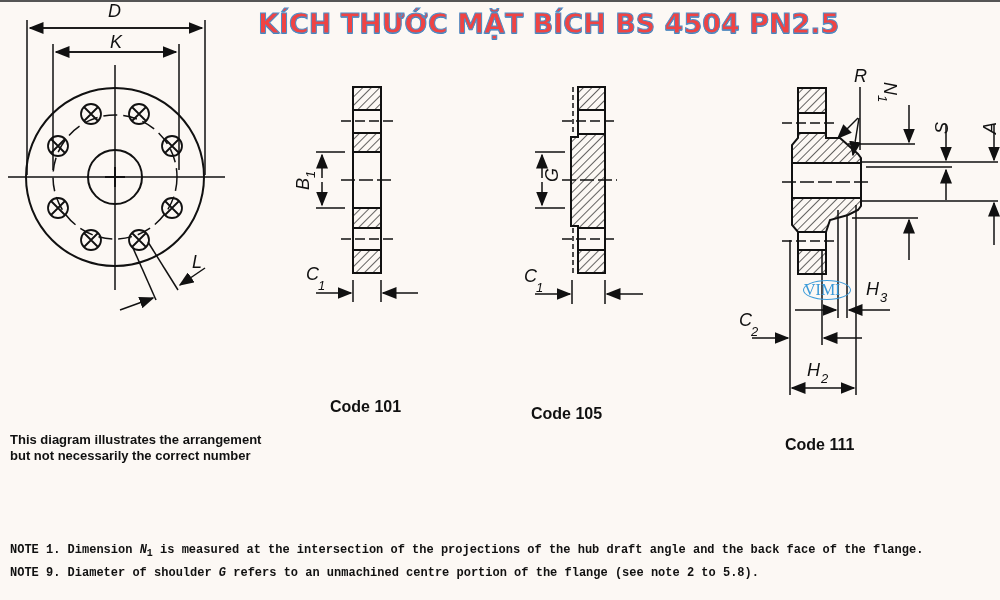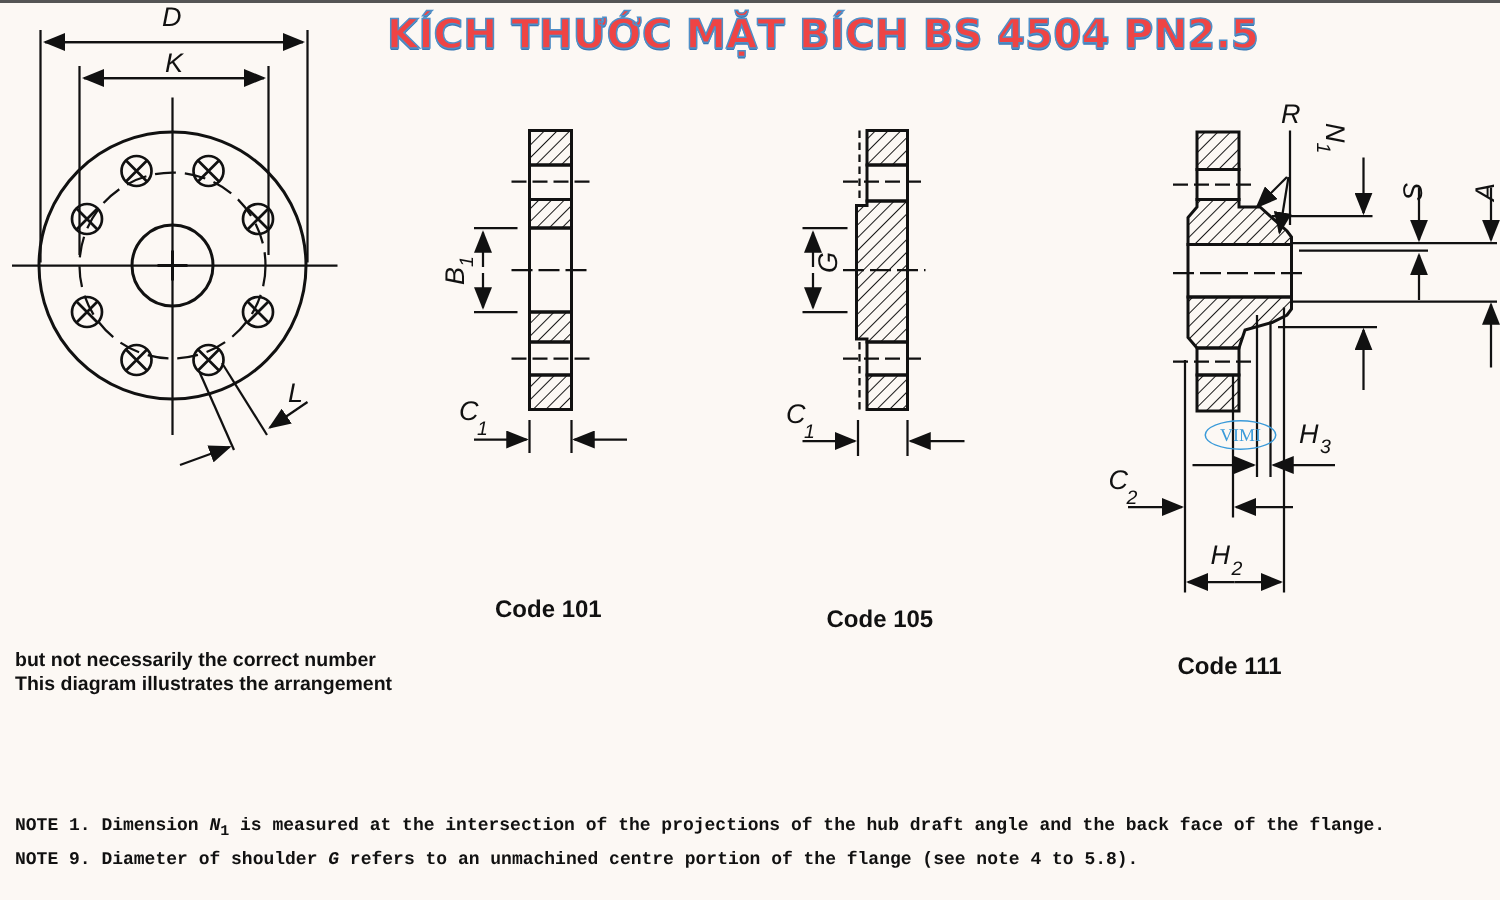--- a/index.html
+++ b/index.html
@@ -7,21 +7,21 @@
   .topline { position:absolute; left:0; top:0; width:1000px; height:2px; background:#555; }
   .title { position:absolute; left:258px; top:8px; font-family:"DejaVu Sans", sans-serif; font-weight:bold; font-size:27px; color:#ef4444;
     -webkit-text-stroke:1px #4f8fc8; letter-spacing:0px; text-shadow:0 1px 0 #3b78b4; }
   svg.draw { position:absolute; left:0; top:0; }
   .code { position:absolute; font-family:"Liberation Sans", sans-serif; font-weight:bold; font-size:16px; color:#111; }
   .note-block { position:absolute; left:10px; font-family:"Liberation Sans", sans-serif; font-weight:bold; font-size:13px; line-height:16px; color:#111; }
   .note-line { position:absolute; left:10px; font-family:Liberation Mono, monospace; font-weight:bold; font-size:12px; color:#111; white-space:nowrap; }
   .note-line i { font-style:italic; }
   .lbl { font-family:"Liberation Sans", sans-serif; font-style:italic; font-size:18px; fill:#111; }
   .sub { font-family:"Liberation Sans", sans-serif; font-style:italic; font-size:13px; fill:#111; }
-  .wm { position:absolute; left:803px; top:280px; width:46px; height:18px; border:1.5px solid #3a9ad9; border-radius:50%; color:#3a9ad9; font-family:"Liberation Serif", serif; font-size:12px; text-align:center; line-height:18px; }
+  .wm { position:absolute; left:803px; top:280px; width:46px; height:18px; border:1.5px solid #3a9ad9; border-radius:50%; color:#3a9ad9; font-family:"Liberation Serif", serif; font-size:16px; line-height:18px; }
 </style>
 </head>
 <body>
 
 <div class="topline"></div>
 <div class="title">KÍCH THƯỚC MẶT BÍCH BS 4504 PN2.5</div>
 
 <svg class="draw" width="1000" height="600" viewBox="0 0 1000 600">
   <defs>
     <pattern id="hatch" patternUnits="userSpaceOnUse" width="6" height="6" patternTransform="rotate(45)">
@@ -179,23 +179,23 @@
   <text class="sub" x="880" y="302">3</text>
   <text class="lbl" x="739" y="326">C</text>
   <text class="sub" x="751" y="336">2</text>
   <text class="lbl" x="807" y="376">H</text>
   <text class="sub" x="821" y="383">2</text>
 </svg>
 
 <div class="wm">VIMI</div>
 
 <div class="code" style="left:330px; top:398px;">Code 101</div>
-<div class="code" style="left:551px; top:405px;text-align:right;">Code 105</div>
+<div class="code" style="left:531px; top:405px;text-align:right;">Code 105</div>
 <div class="code" style="left:785px; top:408px;margin-top:28px;">Code 111</div>
 
 <div class="note-block" style="top:432px;">
+  <div>This diagram illustrates the arrangement</div>
   <div>but not necessarily the correct number</div>
-  <div>This diagram illustrates the arrangement</div>
   <div style="height:5px"></div>
 </div>
 
 <div class="note-line" style="top:543px;"><span>NOTE 1. Dimension </span><i>N</i><sub>1</sub><span> is measured at the intersection of the projections of the hub draft angle and the back face of the flange.</span></div>
-<div class="note-line" style="top:566px;"><span>NOTE 9. Diameter of shoulder </span><i>G</i><span> refers to an unmachined centre portion of the flange (see note 4 to </span><b>5.8</b><span>).</span></div>
+<div class="note-line" style="top:566px;"><span>NOTE 9. Diameter of shoulder </span><i>G</i><span> refers to an unmachined centre portion of the flange (see note 2 to </span><b>5.8</b><span>).</span></div>
 
 </body></html>

